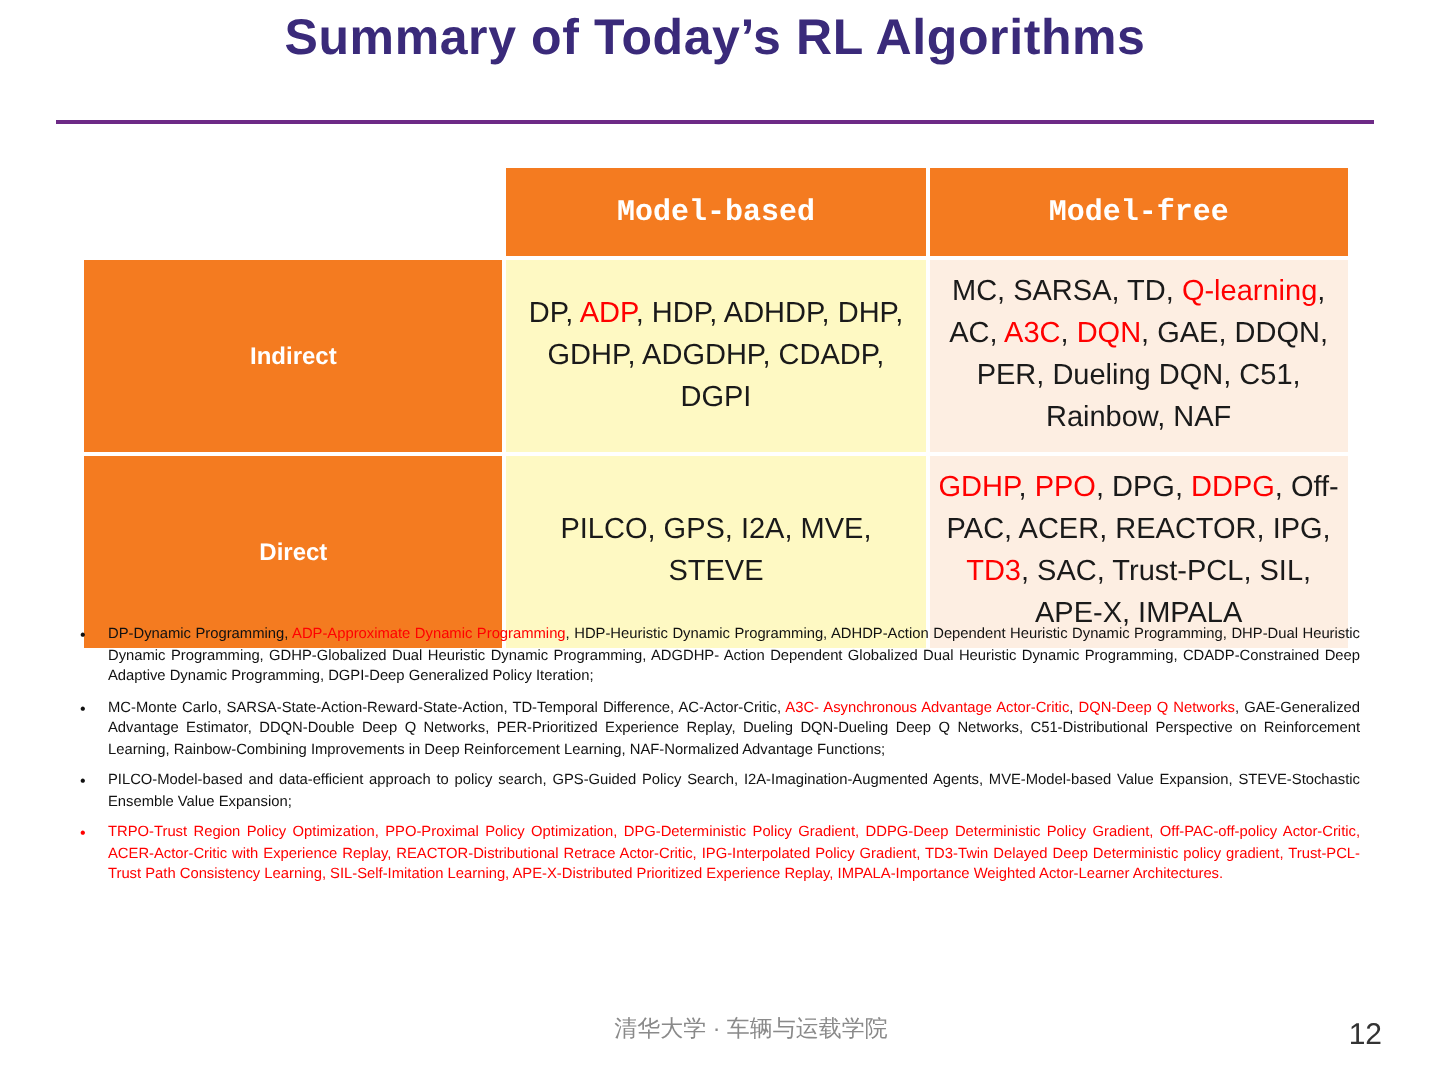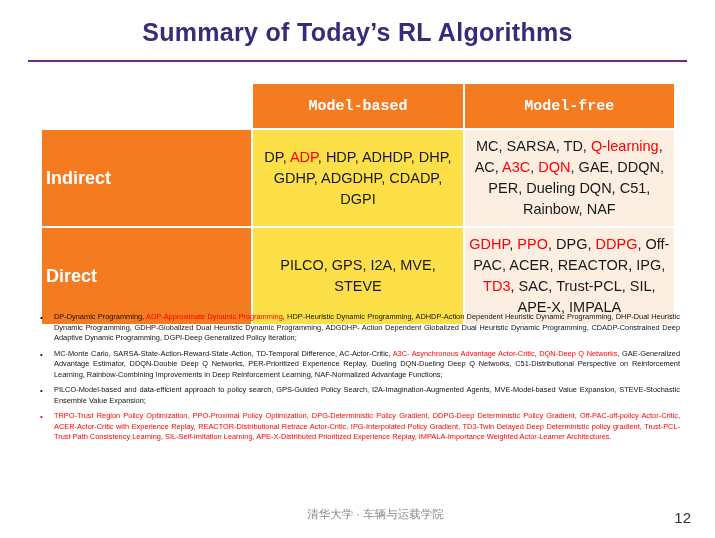--- a/index.html
+++ b/index.html
@@ -18,21 +18,21 @@
     position: relative;
     width: 715px;
     height: 538px;
     box-sizing: border-box;
   }
   .title {
     text-align: center;
     font-size: 25px;
     font-weight: bold;
     color: #3a2a7a;
-    padding-top: 18px;
+    padding-top: 5px;
     letter-spacing: 0.3px;
   }
   .title-rule {
     position: absolute;
     left: 28px;
     right: 28px;
     top: 60px;
     height: 2px;
     background: #6d2a86;
   }
@@ -59,31 +59,32 @@
     font-family: Liberation Mono, monospace;
   }
   .corner {
     background: #ffffff;
     border: none !important;
   }
   .rowlabel {
     background: #f47b20;
     color: #ffffff;
     font-weight: bold;
-    font-size: 18px;
+    font-size: 12px;
+    text-align: center;
     width: 88px;
   }
   .cell {
     font-size: 14.5px;
     color: #1a1a1a;
     text-align: center;
     line-height: 1.45;
   }
   .cell.model-based {
-    background: #fde047;
+    background: #fef9c3;
     margin-left: 17px;
   }
   .cell.model-free {
     background: #fdeee2;
   }
   .hi {
     color: #ff0000;
   }
   .notes {
     position: absolute;

